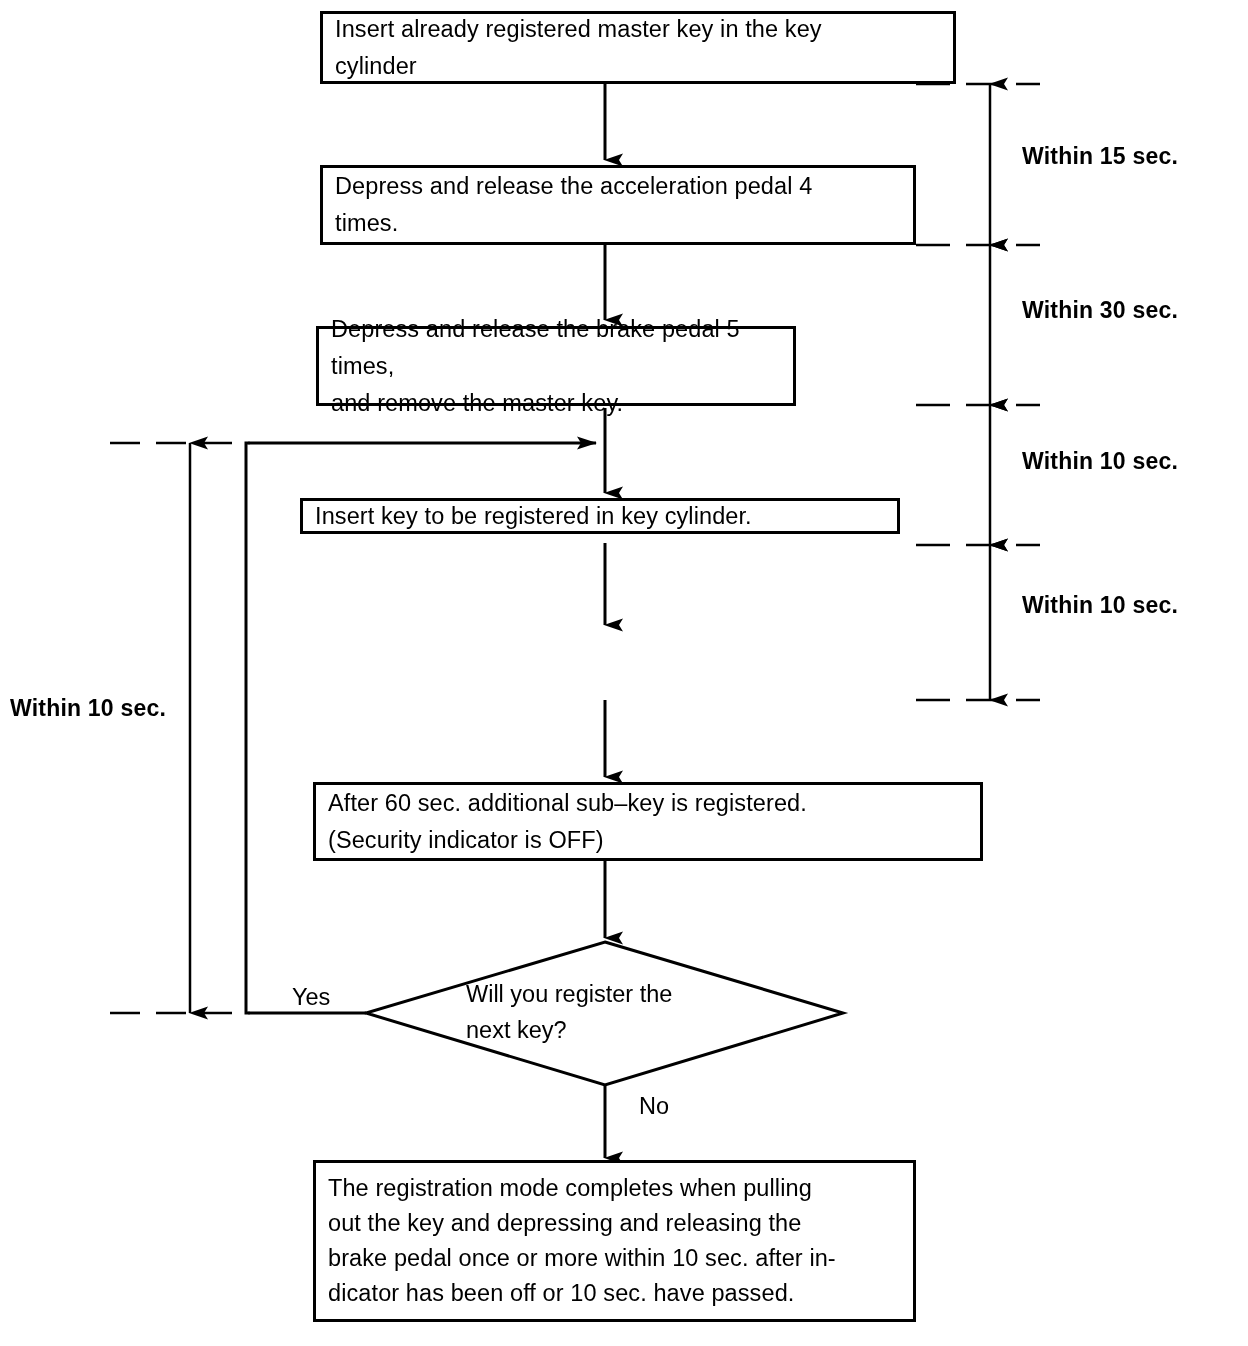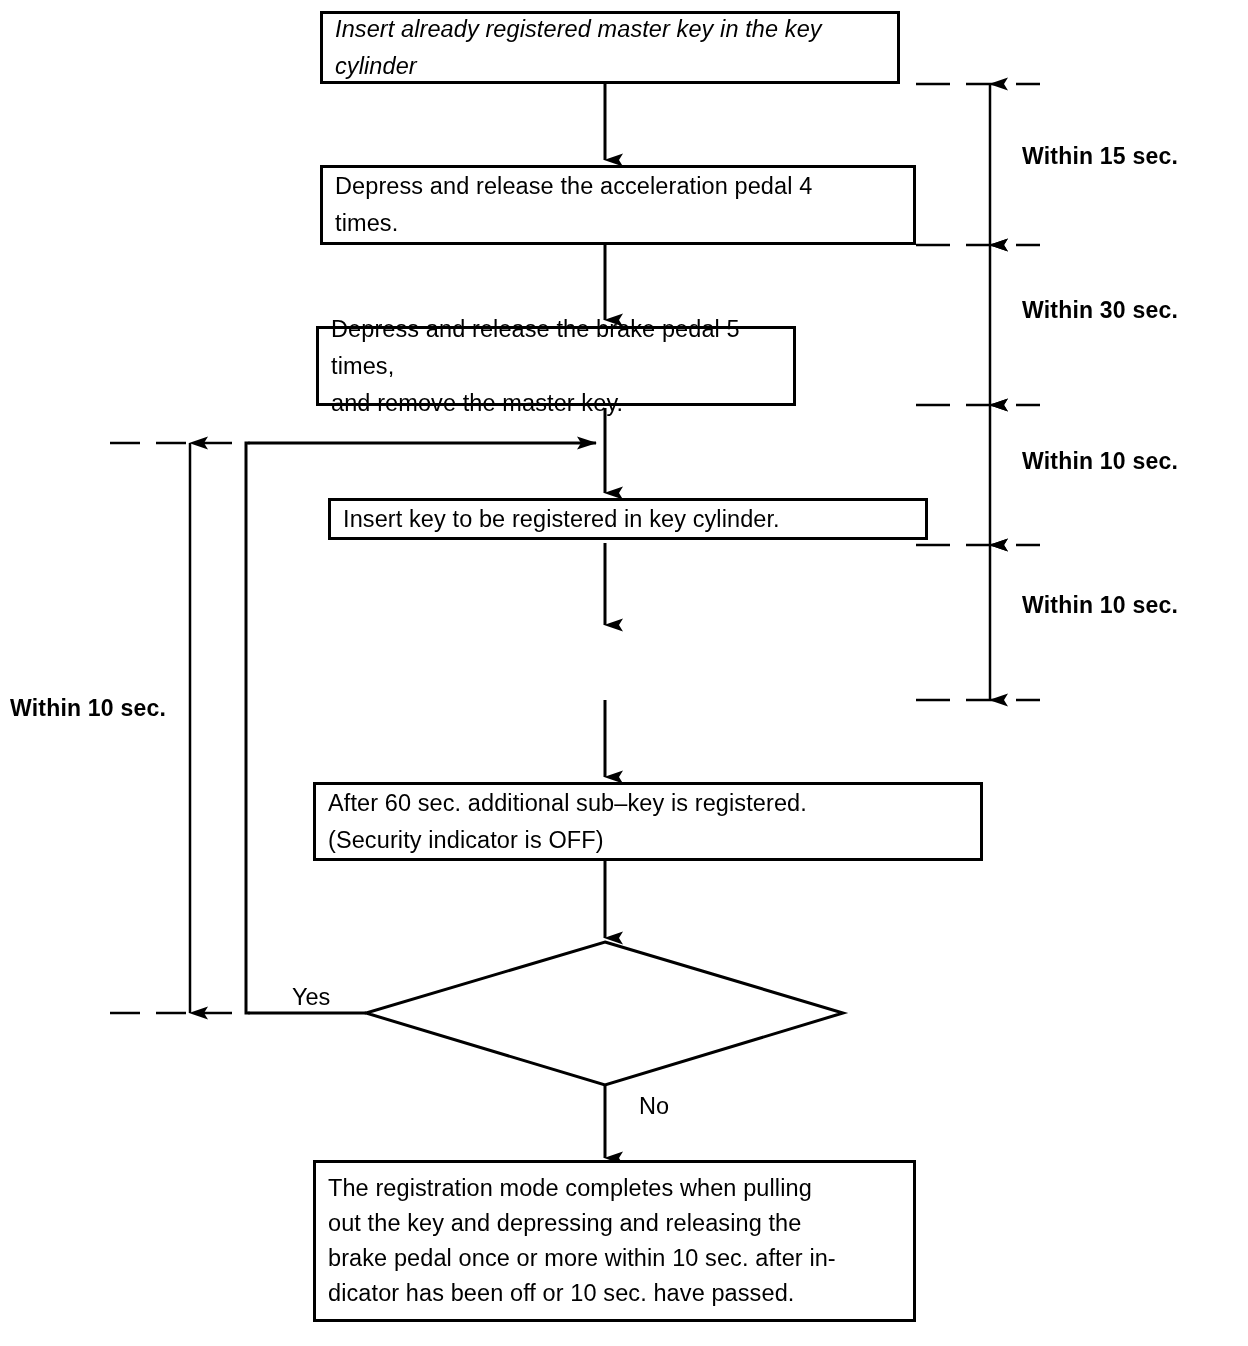--- a/index.html
+++ b/index.html
@@ -121,52 +121,54 @@
     <g stroke="#000" stroke-width="2.5" fill="none" stroke-dasharray="30 16">
       <line x1="110" y1="443" x2="250" y2="443"></line>
       <line x1="110" y1="1013" x2="250" y2="1013"></line>
     </g>
 
     <g>
       <polygon points="605,942 843,1013 605,1085 366,1013" fill="#ffffff" stroke="#000000" stroke-width="3"></polygon>
     </g>
   </svg>
 
-  <div class="node-box" style="left:320px; top:11px; width:580px; height:73px;font-style:italic;">
+  <div class="node-box" style="left:320px; top:11px; width:636px; height:73px;">
     <div class="node-text">Insert already registered master key in the key
 cylinder</div>
   </div>
 
   <div class="node-box" style="left:320px; top:165px; width:596px; height:80px;">
     <div class="node-text">Depress and release the acceleration pedal 4
 times.</div>
   </div>
 
   <div class="node-box" style="left:316px; top:326px; width:480px; height:80px;">
     <div class="node-text">Depress and release the brake pedal 5 times,
 and remove the master key.</div>
   </div>
 
-  <div class="node-box" style="left:328px; top:498px; width:600px; height:42px;">
+  <div class="node-box" style="left:300px; top:498px; width:600px; height:36px;">
     <div class="node-text">Insert key to be registered in key cylinder.</div>
   </div>
 
 
   <div class="node-box" style="left:313px; top:782px; width:670px; height:79px;">
     <div class="node-text">After 60 sec. additional sub–key is registered.
 (Security indicator is OFF)</div>
   </div>
 
   <div class="node-box" style="left:313px; top:1160px; width:603px; height:162px;">
     <div class="node-text tight">The registration mode completes when pulling
 out the key and depressing and releasing the
 brake pedal once or more within 10 sec. after in-
 dicator has been off or 10 sec. have passed.</div>
   </div>
 
+  <div class="decision-text" style="left:466px; top:976px; width:330px;">Will  you  register  the
+next key?</div>
 
   <div class="edge-label" style="left:292px; top:984px;">Yes</div>
 
   <div class="edge-label" style="left:625px; top:1093px;margin-left:14px;">No</div>
 
   <div class="timing-label" style="left:1022px; top:143px;">Within 15 sec.</div>
 
   <div class="timing-label" style="left:1022px; top:297px;">Within 30 sec.</div>
 
   <div class="timing-label" style="left:1022px; top:448px;">Within 10 sec.</div>

